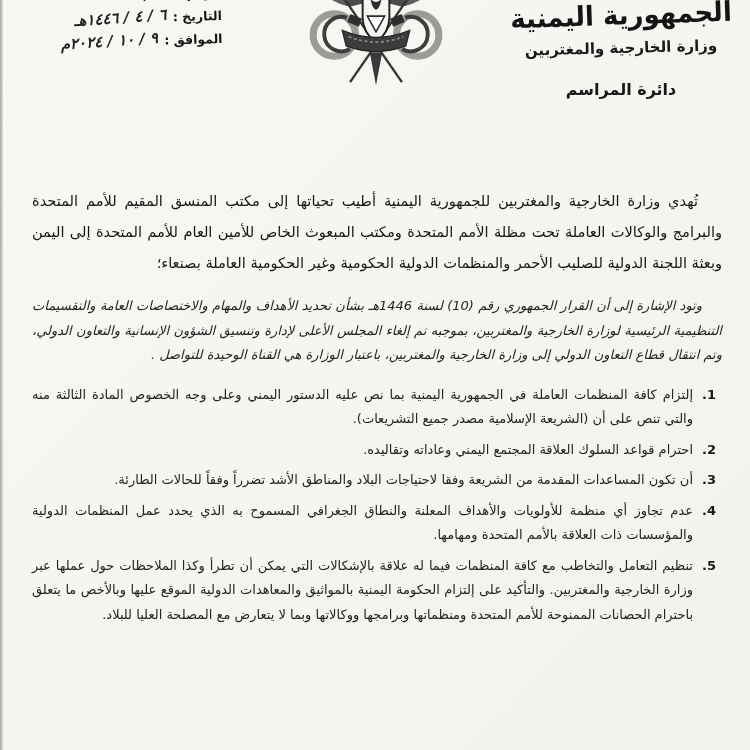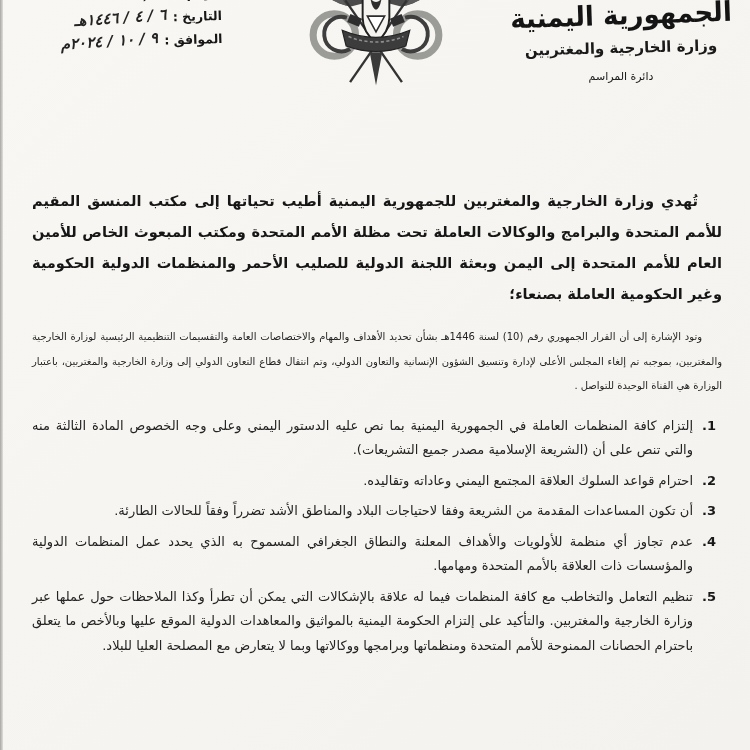--- a/index.html
+++ b/index.html
@@ -19,27 +19,27 @@
     transform:rotate(-2.5deg);letter-spacing:1px;color:#232323;}
   
   .emblem{position:absolute;left:284px;top:-20px;width:184px;height:110px;}
   .emblem svg{width:100%;height:100%;}
   
   .titles{position:absolute;top:0;right:10px;width:238px;text-align:center;direction:rtl;}
   .t-country{font-size:26px;font-weight:bold;letter-spacing:-1px;
     transform:rotate(-2deg) scaleY(1.05);color:#141414;}
   .t-ministry{font-size:15px;font-weight:bold;margin-top:9px;
     transform:rotate(-1.5deg);color:#1a1a1a;}
-  .t-department{font-size:11px;font-weight:normal;margin-top:13px;color:#171717;}
+  .t-department{font-size:16px;font-weight:bold;margin-top:23px;color:#171717;}
   
   main{position:absolute;top:185px;right:28px;left:32px;direction:rtl;}
-  .p1{font-weight:bold;font-size:14.6px;line-height:31px;text-indent:24px;
+  .p1{font-weight:normal;font-size:14.6px;line-height:31px;text-indent:24px;
     text-align:justify;margin:0 0 16px;color:#161616;}
-  .pbody{font-size:10px;line-height:24.5px;text-indent:20px;
-    text-align:justify;margin:0 0 15px;color:#242424;}
+  .pbody{font-size:13px;line-height:24.5px;text-indent:20px;
+    text-align:justify;margin:0 0 15px;color:#242424;font-style:italic;}
   .sec-head{margin:6px 0 13px;font-size:14.3px;font-weight:bold;}
   .sec-head span{display:inline-block;border-bottom:1.6px dashed #3a3a3a;padding-bottom:2px;}
   .item{display:flex;gap:9px;margin-bottom:6px;font-size:13px;line-height:24.5px;color:#232323;}
   .item .num{min-width:20px;font-weight:bold;text-align:left;color:#181818;}
   .item .txt{flex:1;text-align:justify;}
 </style>
 </head>
 <body>
 
 <div class="page">

